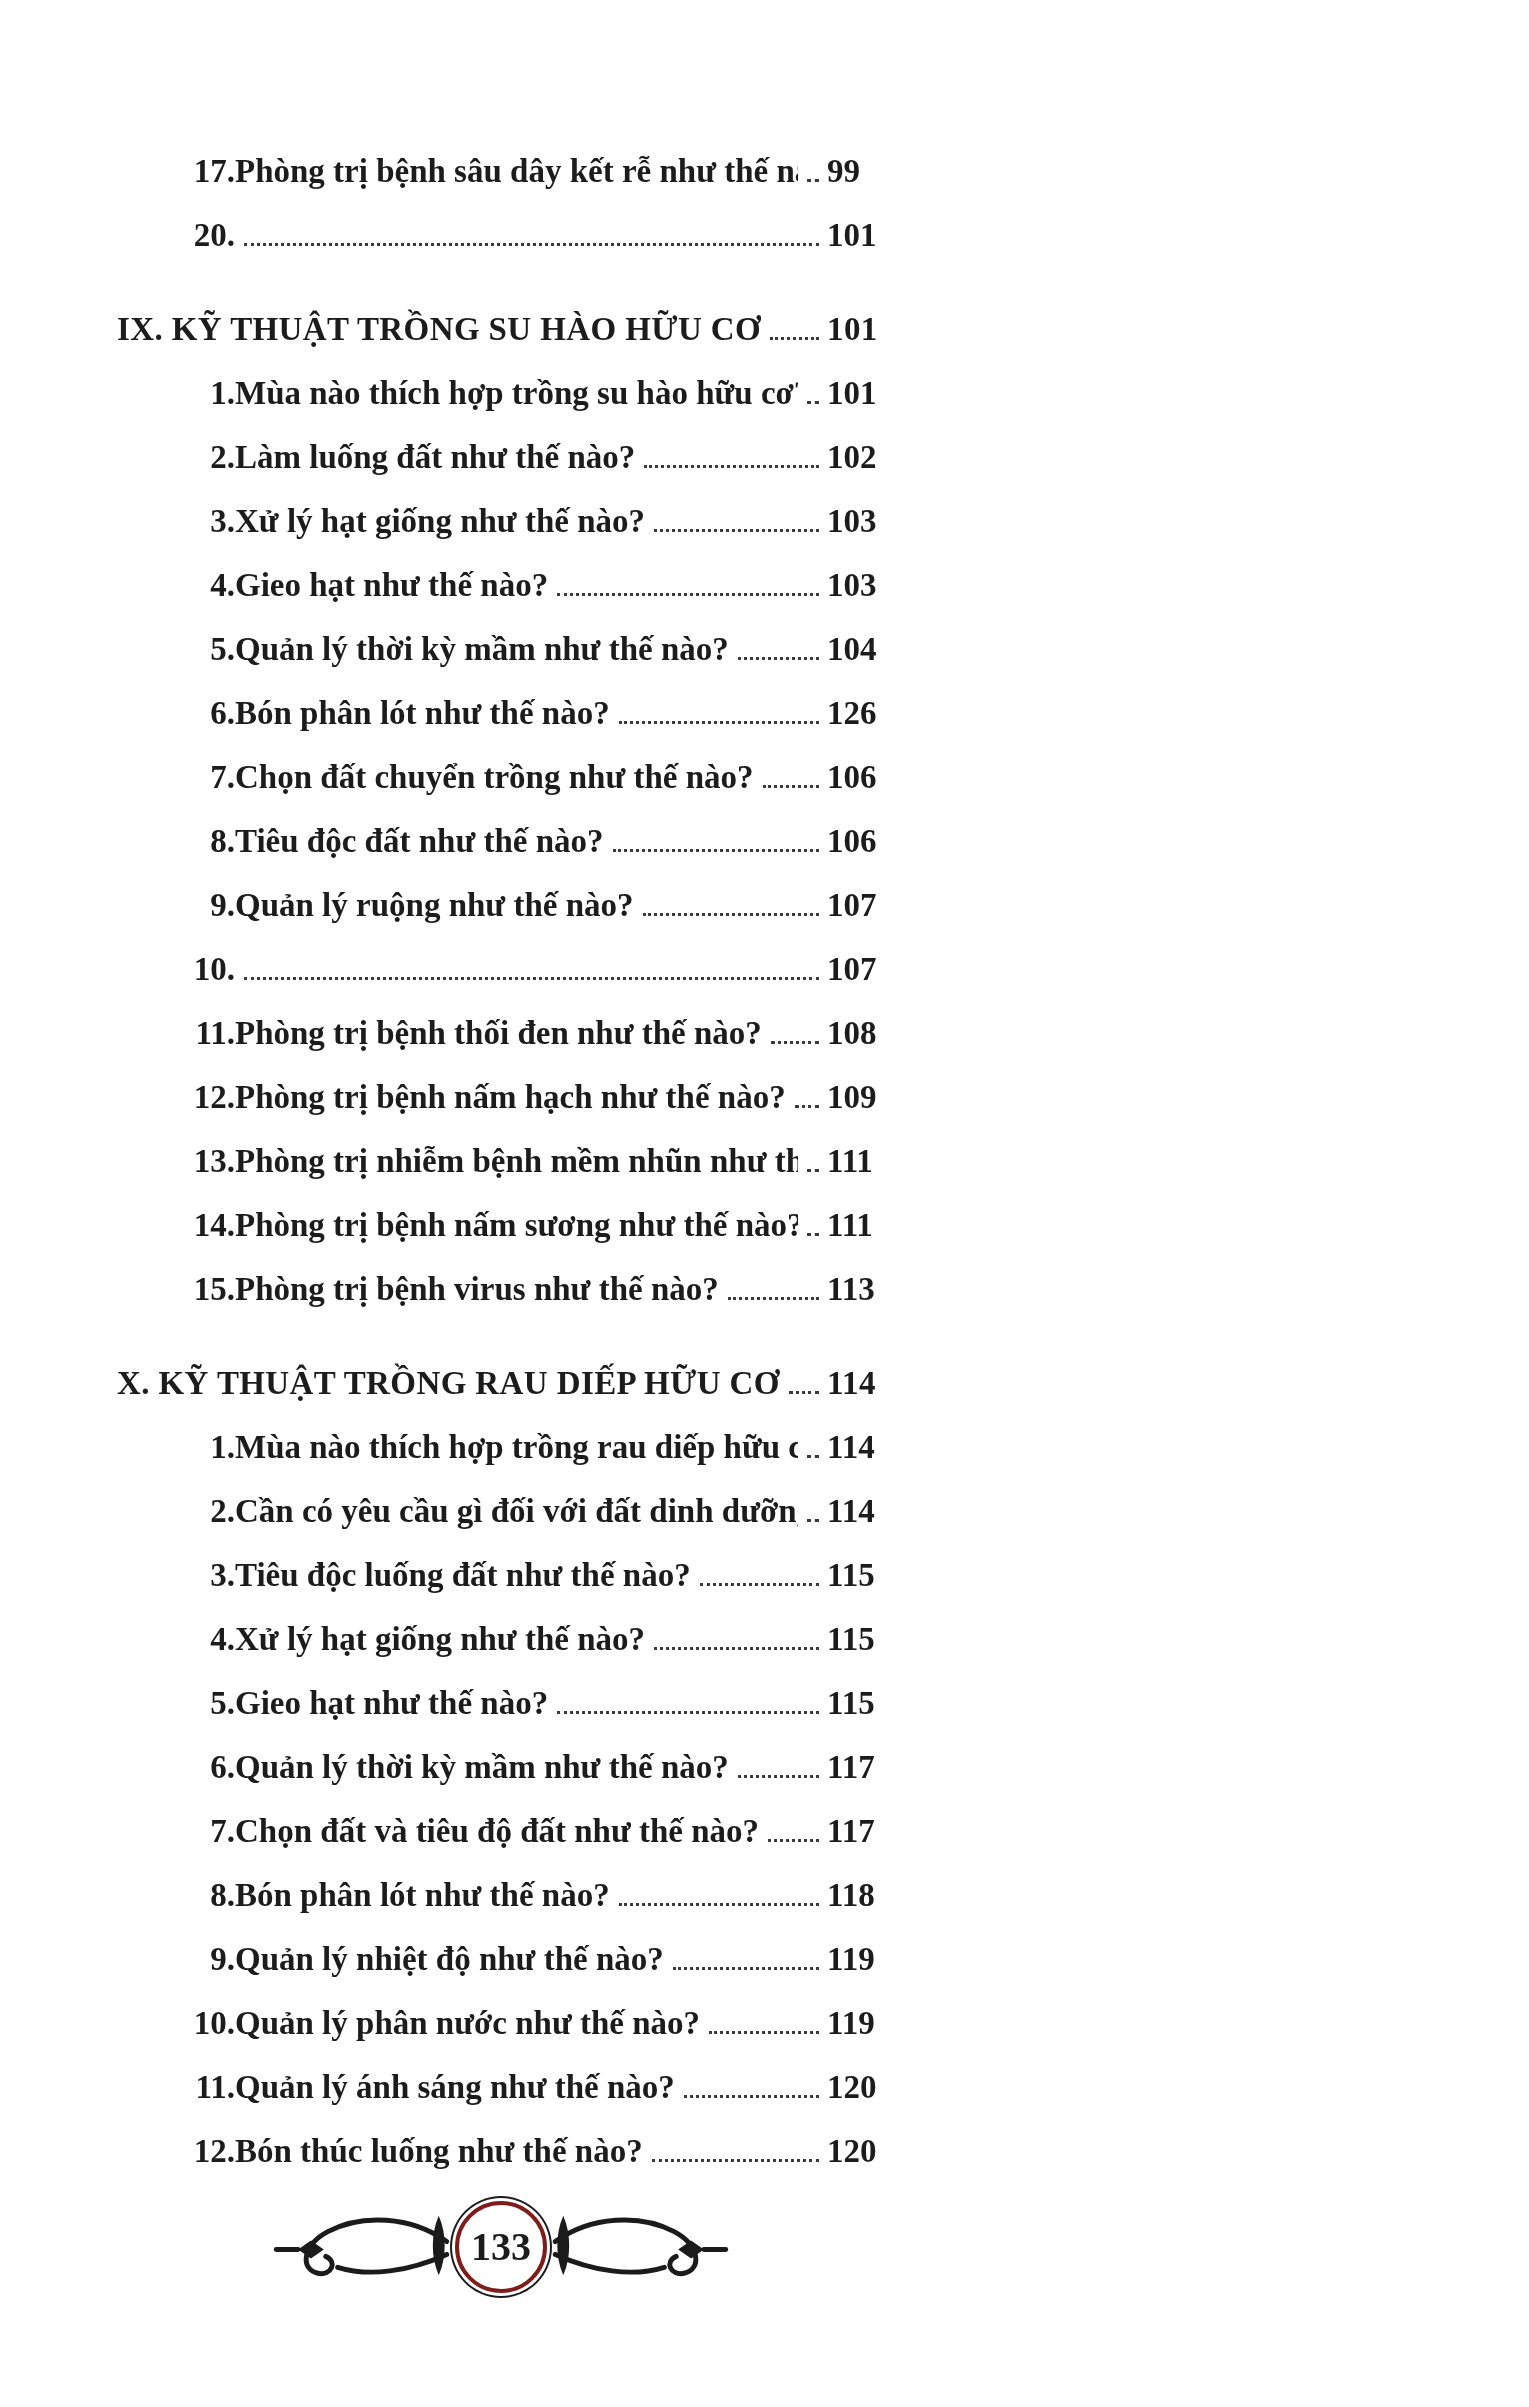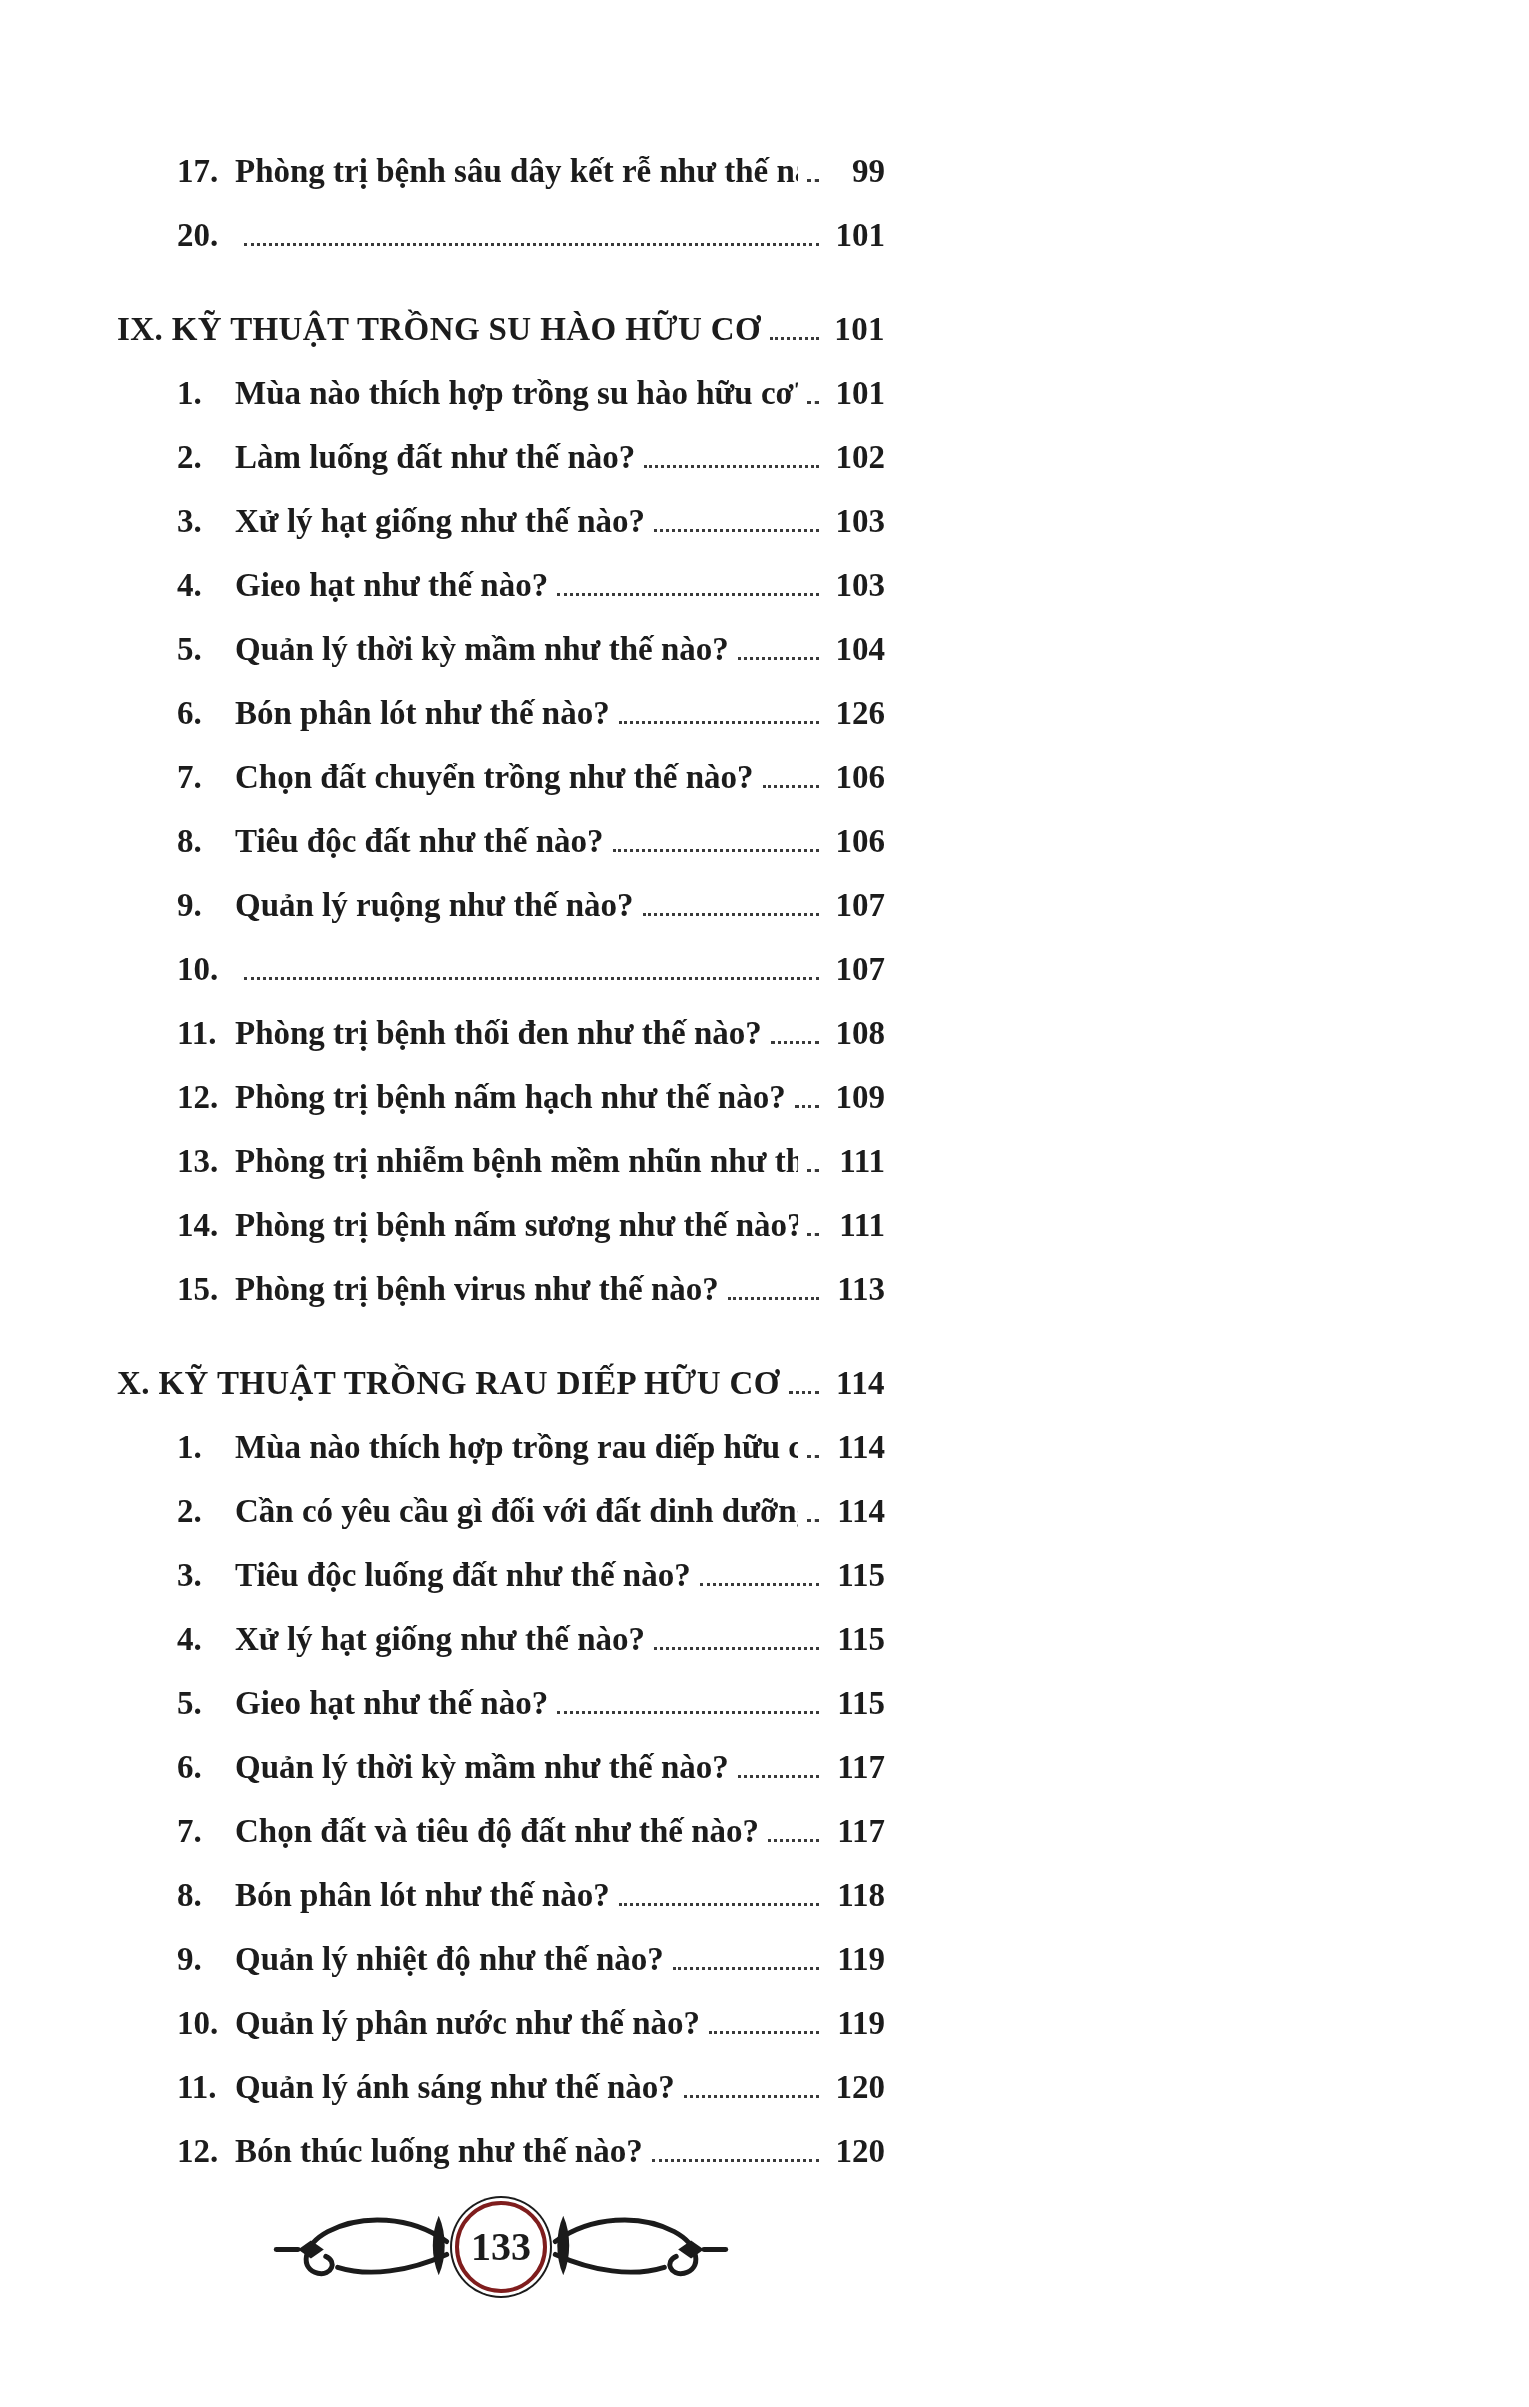--- a/index.html
+++ b/index.html
@@ -22,33 +22,33 @@
   .toc-row {
     display: flex;
     align-items: baseline;
     font-size: 33px;
     font-weight: 600;
     line-height: 64px;
     white-space: nowrap;
   }
   .toc-row.item { padding-left: 60px; }
   .toc-row.header { margin-top: 30px; letter-spacing: 0.4px; }
-  .toc-row .num { flex: 0 0 58px; }
+  .toc-row .num { flex: 0 0 58px; text-align: right; }
   .toc-row .label { flex: 0 1 auto; overflow: hidden; }
   .leader {
     flex: 1 1 12px;
     min-width: 12px;
     height: 0;
     margin: 0 8px 0 9px;
     border-bottom: 3px dotted #3a3a3a;
   }
   .pg {
     flex: 0 0 auto;
     min-width: 58px;
-    text-align: right;
+    text-align: left;
   }
   .footer {
     position: absolute;
     left: 117px;
     top: 2187px;
     width: 768px;
     height: 119px;
     display: flex;
     align-items: center;
     justify-content: center;

